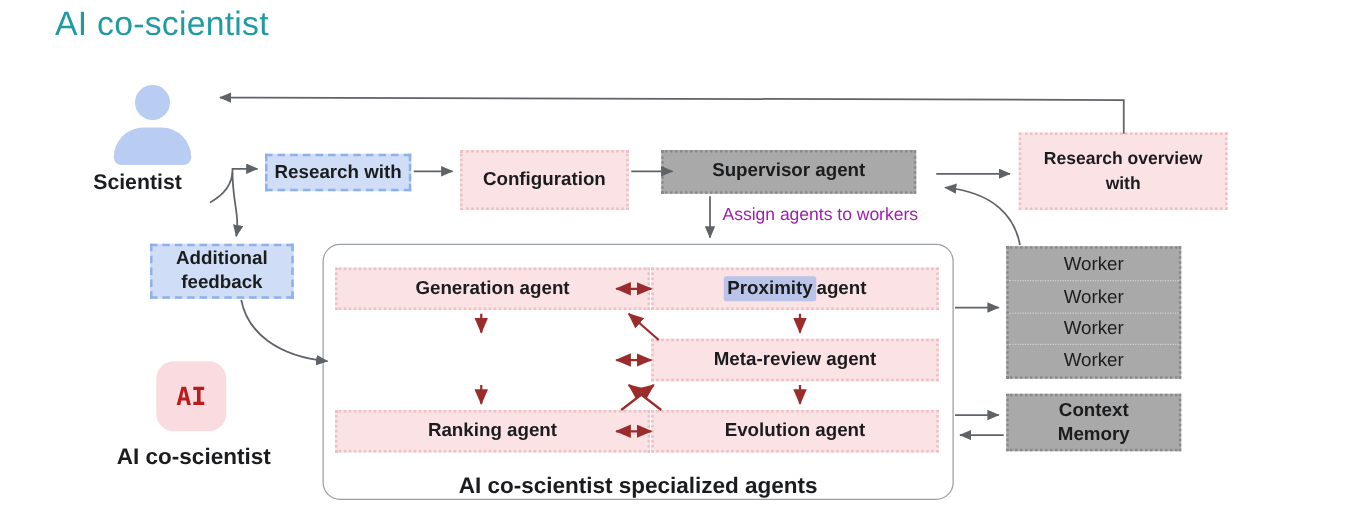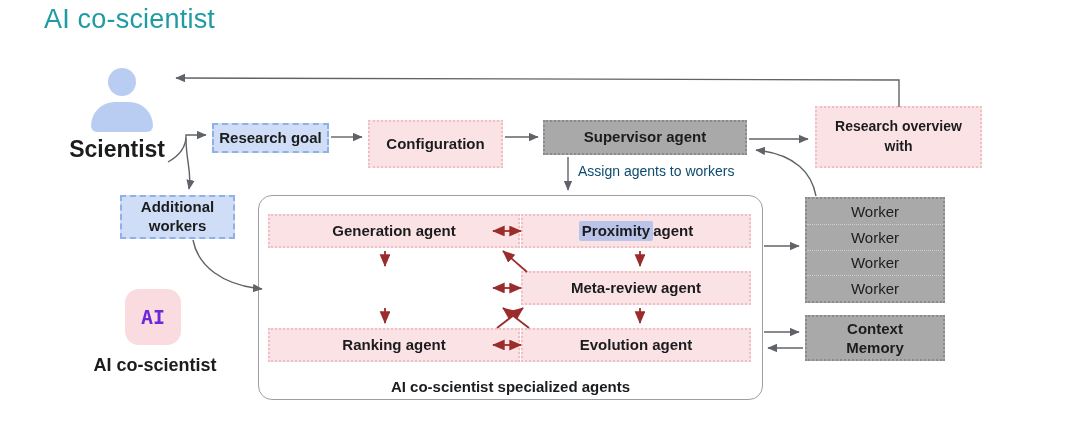--- a/index.html
+++ b/index.html
@@ -16,72 +16,72 @@
   .title{left:44px;top:4px;font-size:27px;font-weight:500;letter-spacing:.2px;color:var(--title-teal)}
   .box{display:flex;align-items:center;justify-content:center;text-align:center;
        font-weight:bold;font-size:15px;line-height:1.25}
   .blue{background:var(--box-blue-fill);border:2px dashed var(--box-blue-border)}
   .pink{background:var(--box-pink-fill);border:2px dotted var(--box-pink-border)}
   .gray{background:var(--box-gray-fill);border:2px dotted var(--box-gray-border)}
   .col{flex-direction:column}
   
   .sc-head{left:108px;top:68px;width:28px;height:28px;border-radius:50%;background:#b9cdf2}
   .sc-body{left:91px;top:102px;width:62px;height:30px;border-radius:31px 31px 8px 8px;background:#b9cdf2}
-  .sc-label{left:55px;top:136px;width:110px;text-align:right;font-weight:bold;font-size:23px}
+  .sc-label{left:55px;top:136px;width:110px;text-align:center;font-weight:bold;font-size:17px}
   
   .research-goal{left:212px;top:123px;width:117px;height:30px}
   .configuration{left:368px;top:120px;width:135px;height:48px}
-  .supervisor{left:543px;top:120px;width:204px;height:35px}
+  .supervisor{left:529px;top:120px;width:204px;height:35px}
   .research-overview{left:815px;top:106px;width:167px;height:62px;font-size:14px;line-height:1.4}
   .additional-feedback{left:120px;top:195px;width:115px;height:44px}
-  .assign{left:578px;top:163px;width:180px;font-size:14px;color:#0c4a6e}
+  .assign{left:578px;top:163px;width:180px;font-size:14px;color:#a21caf}
   
   .agents-wrap{left:258px;top:195px;width:505px;height:205px;border:1.5px solid #9aa0a6;border-radius:14px;background:#fff}
   .agent{height:34px}
   .a-left{left:268px;width:252px}.a-right{left:521px;width:230px}
   .row1{top:214px}.row2{top:271px}.row3{top:328px}
-  .caption{left:258px;top:378px;width:505px;text-align:center;font-weight:bold;font-size:15px}
+  .caption{left:258px;top:378px;width:505px;text-align:center;font-weight:bold;font-size:18px}
   .hl{background:var(--highlight-blue);padding:1px 3px;border-radius:2px}
   
   .workers{left:805px;top:197px;width:140px;height:106px;background:var(--box-gray-fill);
            border:2px dotted var(--box-gray-border);display:flex;flex-direction:column}
   .worker-row{flex:1;display:flex;align-items:center;justify-content:center;font-size:15px;
               border-bottom:1px dotted #cfcfcf}
   .worker-row:last-child{border-bottom:none}
   .context-memory{left:805px;top:315px;width:140px;height:46px;line-height:1.3}
   
   .ai-icon{left:125px;top:289px;width:56px;height:56px;border-radius:14px;background:var(--ai-icon-fill);
            display:flex;align-items:center;justify-content:center;
-           font-family:"DejaVu Sans Mono",monospace;font-weight:bold;font-size:20px;color:#6d28d9}
+           font-family:"DejaVu Sans Mono",monospace;font-weight:bold;font-size:20px;color:#b91c1c}
   .ai-label{left:75px;top:355px;width:160px;text-align:center;font-weight:bold;font-size:18px}
   svg.arrows{left:0;top:0;pointer-events:none;z-index:5}
 </style>
 </head>
 <body>
 
 <div class="canvas">
 
   <div class="abs title">AI co-scientist</div>
 
   <div class="abs sc-head"></div>
   <div class="abs sc-body"></div>
   <div class="abs sc-label">Scientist</div>
 
-  <div class="abs box blue research-goal">Research goal</div>
+  <div class="abs box blue research-goal">Research with</div>
   <div class="abs box pink configuration">Configuration</div>
   <div class="abs box gray supervisor">Supervisor agent</div>
   <div class="abs box pink col research-overview">
     <span>Research overview</span>
     <span>with</span>
   </div>
   <div class="abs assign">Assign agents to workers</div>
 
   <div class="abs box blue col additional-feedback">
     <span>Additional</span>
-    <span>workers</span>
+    <span>feedback</span>
   </div>
 
   <div class="abs agents-wrap"></div>
   <div class="abs box pink agent a-left row1">Generation agent</div>
   <div class="abs box pink agent a-right row1">
     <span class="hl">Proximity</span>
     <span> agent</span>
   </div>
   <div class="abs box pink agent a-right row2">Meta-review agent</div>
   <div class="abs box pink agent a-left row3">Ranking agent</div>

